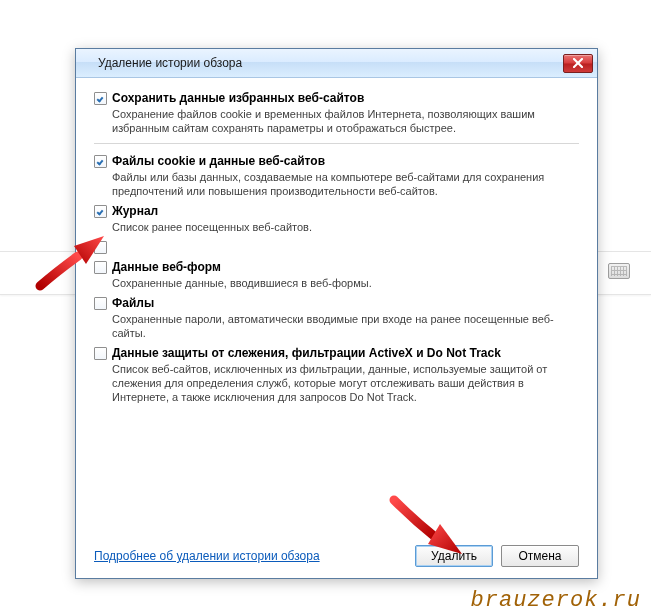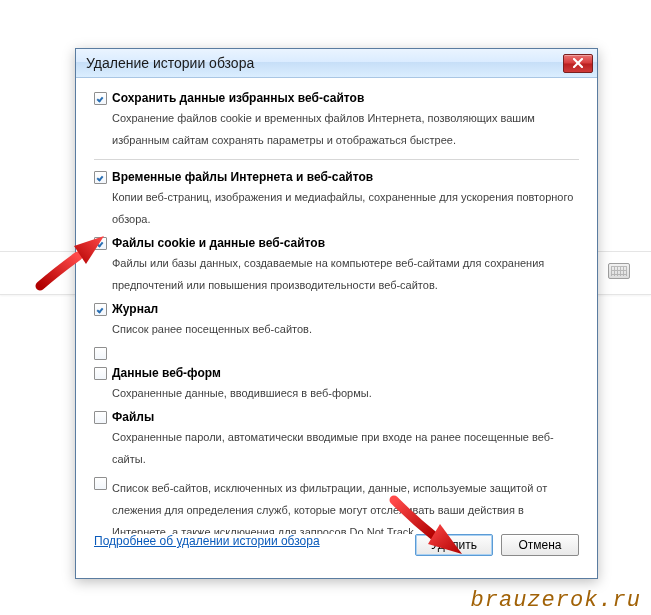--- a/index.html
+++ b/index.html
@@ -64,21 +64,22 @@
     height: 28px;
     display: flex;
     align-items: center;
     padding: 0 4px 0 10px;
     background: linear-gradient(#eaf4ff 0%, #dbecff 45%, #c6def7 46%, #dbeeff 100%);
     border-bottom: 1px solid #a9c6e4;
     color: #1a1a1a;
   }
   .titlebar .title-text {
     flex: 1;
-    font-size: 14px;
+    font-size: 12px;
+    margin-left: 12px;
   }
   .close-btn {
     width: 28px;
     height: 17px;
     border: 1px solid #7a2020;
     border-radius: 2px;
     background: linear-gradient(#e97373 0%, #d73b3b 48%, #b91f1f 52%, #cf3a3a 100%);
     display: flex;
     align-items: center;
     justify-content: center;
@@ -138,33 +139,33 @@
     line-height: 15px;
   }
   .item-label {
     font-weight: bold;
     color: #000;
   }
   .item-desc {
     color: #3f3f3f;
     font-size: 11px;
     margin-top: 1px;
-    line-height: 22px;
+    line-height: 14px;
   }
 
   .divider {
     border: none;
     border-top: 1px solid #d7d7d7;
     margin: 5px 0 7px 0;
   }
 
   .footer {
     height: 44px;
     display: flex;
-    align-items: flex-start;
+    align-items: center;
     padding: 0 18px 0 18px;
     gap: 8px;
   }
   .footer .link {
     color: #0b5bbb;
     text-decoration: underline;
     cursor: pointer;
     font-size: 12px;
   }
   .footer .spacer { flex: 1; }
@@ -228,29 +229,20 @@
           <div class="checkbox checked"></div>
         </div>
       <div class="item-text">
         <div class="item-label">Сохранить данные избранных веб-сайтов</div>
         <div class="item-desc">Сохранение файлов cookie и временных файлов Интернета, позволяющих вашим избранным сайтам сохранять параметры и отображаться быстрее.</div>
       </div>
     </div>
 
     <hr class="divider">
 
-    <div class="item">
-      <div class="checkbox-holder">
-          <div class="checkbox checked"></div>
-        </div>
-      <div class="item-text">
-        <div class="item-label">Временные файлы Интернета и веб-сайтов</div>
-        <div class="item-desc">Копии веб-страниц, изображения и медиафайлы, сохраненные для ускорения повторного обзора.</div>
-      </div>
-    </div>
 
     <div class="item">
       <div class="checkbox-holder">
           <div class="checkbox checked"></div>
         </div>
       <div class="item-text">
         <div class="item-label">Файлы cookie и данные веб-сайтов</div>
         <div class="item-desc">Файлы или базы данных, создаваемые на компьютере веб-сайтами для сохранения предпочтений или повышения производительности веб-сайтов.</div>
       </div>
     </div>
@@ -291,20 +283,21 @@
         <div class="item-label">Файлы</div>
         <div class="item-desc">Сохраненные пароли, автоматически вводимые при входе на ранее посещенные веб-сайты.</div>
       </div>
     </div>
 
     <div class="item">
       <div class="checkbox-holder">
           <div class="checkbox"></div>
         </div>
       <div class="item-text">
+        <div class="item-label">Данные защиты от слежения, фильтрации ActiveX и Do Not Track</div>
         <div class="item-desc">Список веб-сайтов, исключенных из фильтрации, данные, используемые защитой от слежения для определения служб, которые могут отслеживать ваши действия в Интернете, а также исключения для запросов Do Not Track.</div>
       </div>
     </div>
 
   </div>
 
   <div class="footer">
     <span class="link">Подробнее об удалении истории обзора</span>
     <span class="spacer"></span>
     <button class="btn primary">Удалить</button>

